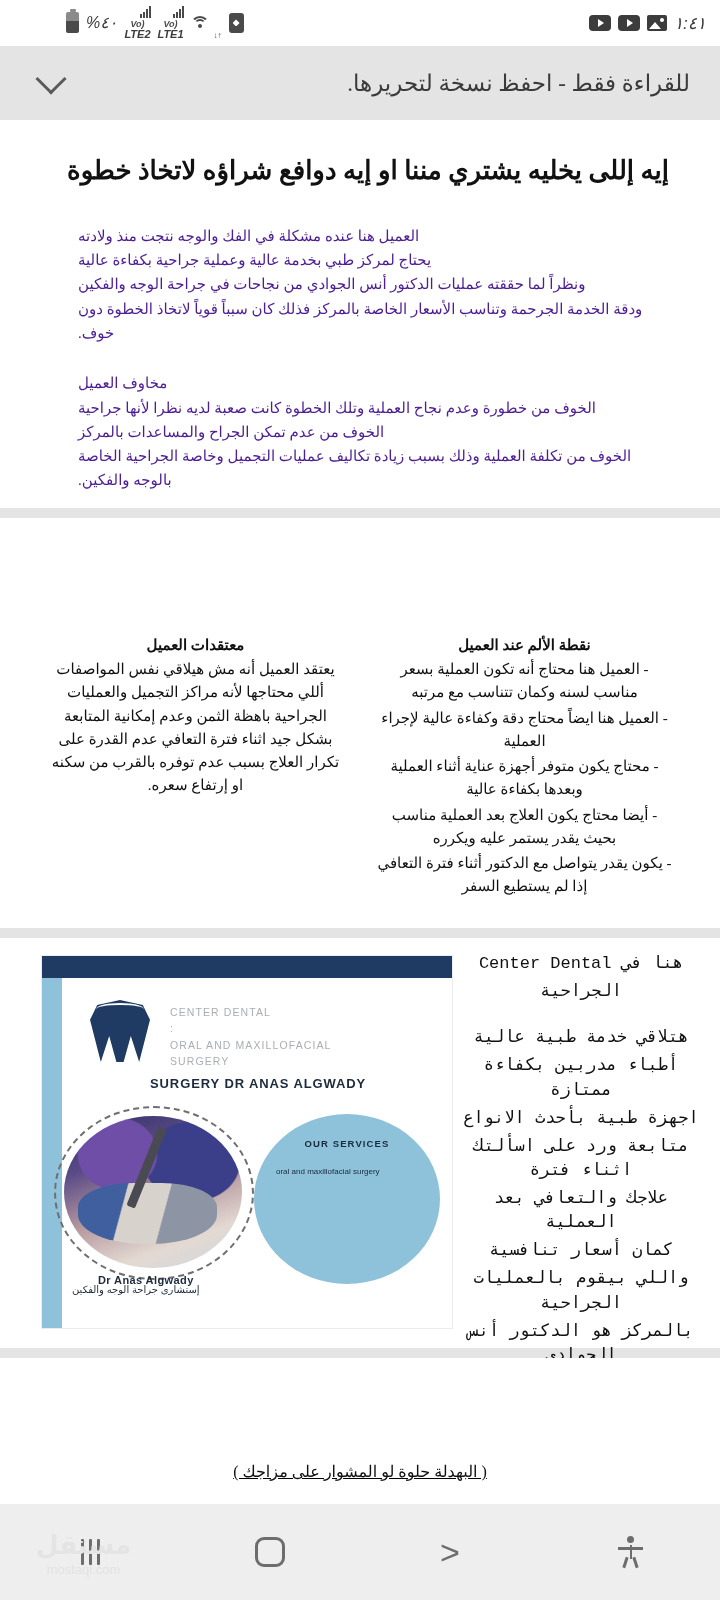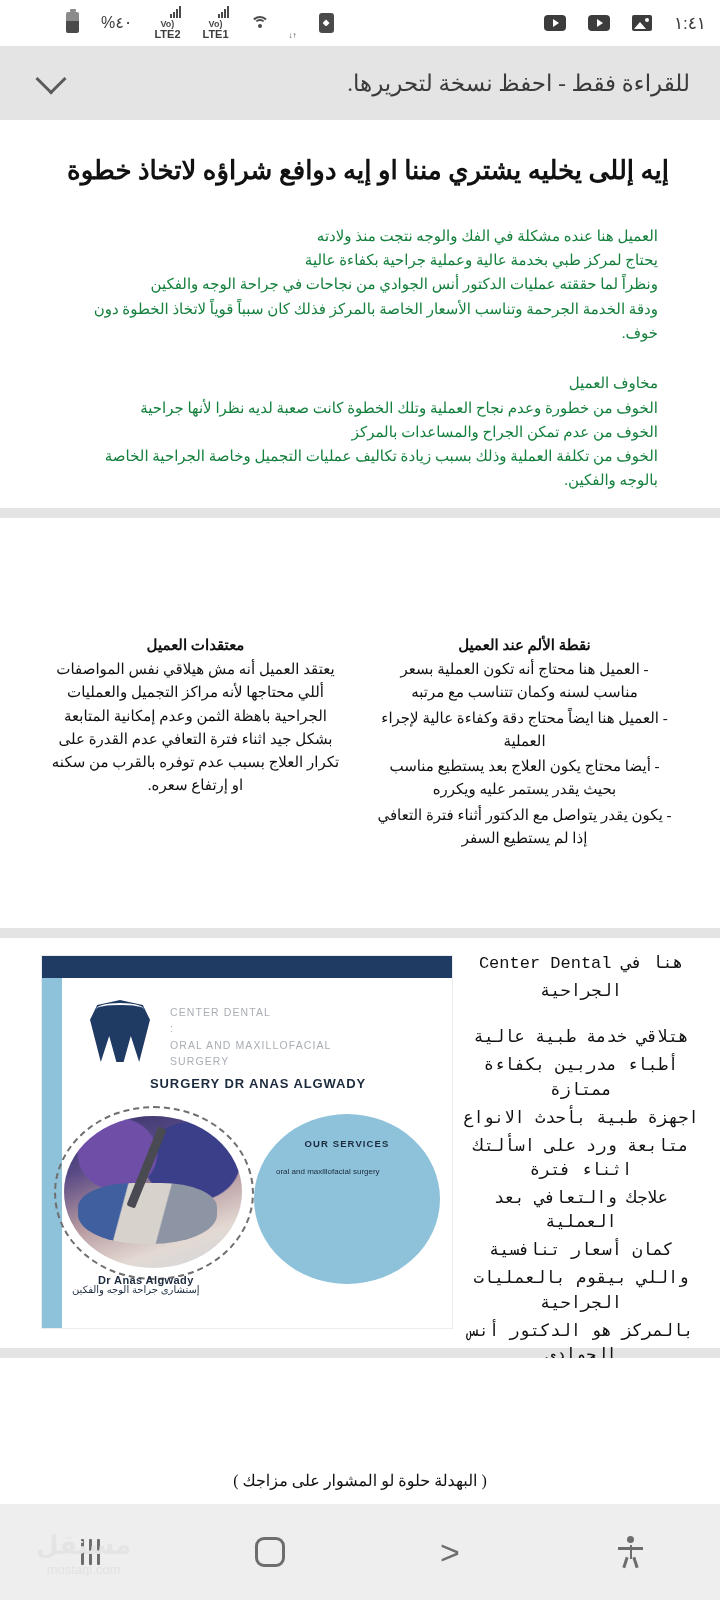--- a/index.html
+++ b/index.html
@@ -10,21 +10,21 @@
     overflow: hidden;
   }
   .screen { position: relative; width: 720px; height: 1600px; background: #e4e4e4; }
 
   
   .statusbar {
     height: 46px; background: #ffffff;
     display: flex; align-items: center; justify-content: space-between;
     padding: 0 14px; direction: ltr;
   }
-  .sb-left, .sb-right { display: flex; align-items: center; gap: 22px; }
+  .sb-left, .sb-right { display: flex; align-items: center; gap: 7px; font-style: italic; }
   .sb-left { margin-left: 52px; }
   .battery-ico {
     width: 13px; height: 21px; border-radius: 2px;
     background: linear-gradient(to bottom, #8b8b8b 0 9px, #4a4a4a 9px 100%);
     position: relative;
   }
   .battery-ico::before {
     content:""; position:absolute; top:-3px; left:3.5px;
     width:6px; height:3px; background:#8b8b8b; border-radius:1px;
   }
@@ -83,30 +83,30 @@
     width:22px; height:22px; border-right:3px solid #5a5a5a; border-bottom:3px solid #5a5a5a;
     transform: rotate(45deg); margin-bottom:8px;
   }
 
   
   .doc { padding: 0; }
   .page { background:#ffffff; margin-bottom: 10px; position:relative; }
   .page-1 { padding: 34px 0 30px 16px; height: 388px; }
   .page-2 { height: 410px; padding: 118px 0 0 0; }
   .page-3 { height: 410px; padding: 0; }
-  .page-4 { height: 150px; padding: 17px; }
+  .page-4 { height: 150px; padding: 8px; text-decoration: underline; }
 
   .doc-title {
     text-align:center; font-family:"Liberation Serif", serif;
     font-size:26px; font-weight:bold; color:#111; line-height:1.3;
     padding: 0 22px; margin-bottom: 36px;
   }
   .para {
-    font-family:"Liberation Serif", serif; font-size:15px; color:#15803d;
-    line-height:1.62; text-align:right; padding: 0 62px;
+    font-family:"Liberation Serif", serif; font-size:15px; color:#4c1d95;
+    line-height:1.62; text-align:left; padding: 0 62px;
   }
   .para p { margin:0; }
   .gap { height: 26px; }
 
   
   .cols { display:flex; direction:rtl; padding: 0 48px; gap: 34px; }
   .col { flex:1; }
   .col-head {
     font-family:"Liberation Serif", serif; font-weight:bold; font-size:15px;
     color:#111; text-align:center; margin-bottom:4px;
@@ -287,21 +287,22 @@
       </div>
     </div>
 
     <div class="page page-2">
       <div class="cols">
         <div class="col">
           <div class="col-head">نقطة الألم عند العميل</div>
           <div class="col-body">
             <div class="li">- العميل هنا محتاج أنه تكون العملية بسعر مناسب لسنه وكمان  تتناسب مع مرتبه</div>
             <div class="li">-  العميل هنا ايضاً محتاج دقة وكفاءة عالية لإجراء العملية</div>
-            <div class="li">- أيضا محتاج يكون العلاج بعد يستطيع مناسب بحيث يقدر يستمر عليه ويكرره</div>
+            <div class="li">- محتاج يكون متوفر أجهزة عناية أثناء العملية وبعدها بكفاءة عالية</div>
+            <div class="li">- أيضا محتاج يكون العلاج بعد العملية مناسب بحيث يقدر يستمر عليه ويكرره</div>
             <div class="li">- يكون يقدر يتواصل مع الدكتور  أثناء فترة التعافي إذا لم يستطيع السفر</div>
           </div>
         </div>
         <div class="col">
           <div class="col-head">معتقدات العميل</div>
           <div class="col-body">يعتقد العميل  أنه مش هيلاقي نفس المواصفات أللي محتاجها لأنه مراكز  التجميل والعمليات الجراحية باهظة الثمن وعدم إمكانية المتابعة بشكل جيد اثناء فترة التعافي   عدم القدرة على تكرار العلاج بسبب عدم توفره بالقرب من سكنه او إرتفاع سعره.</div>
         </div>
       </div>
     </div>
 

